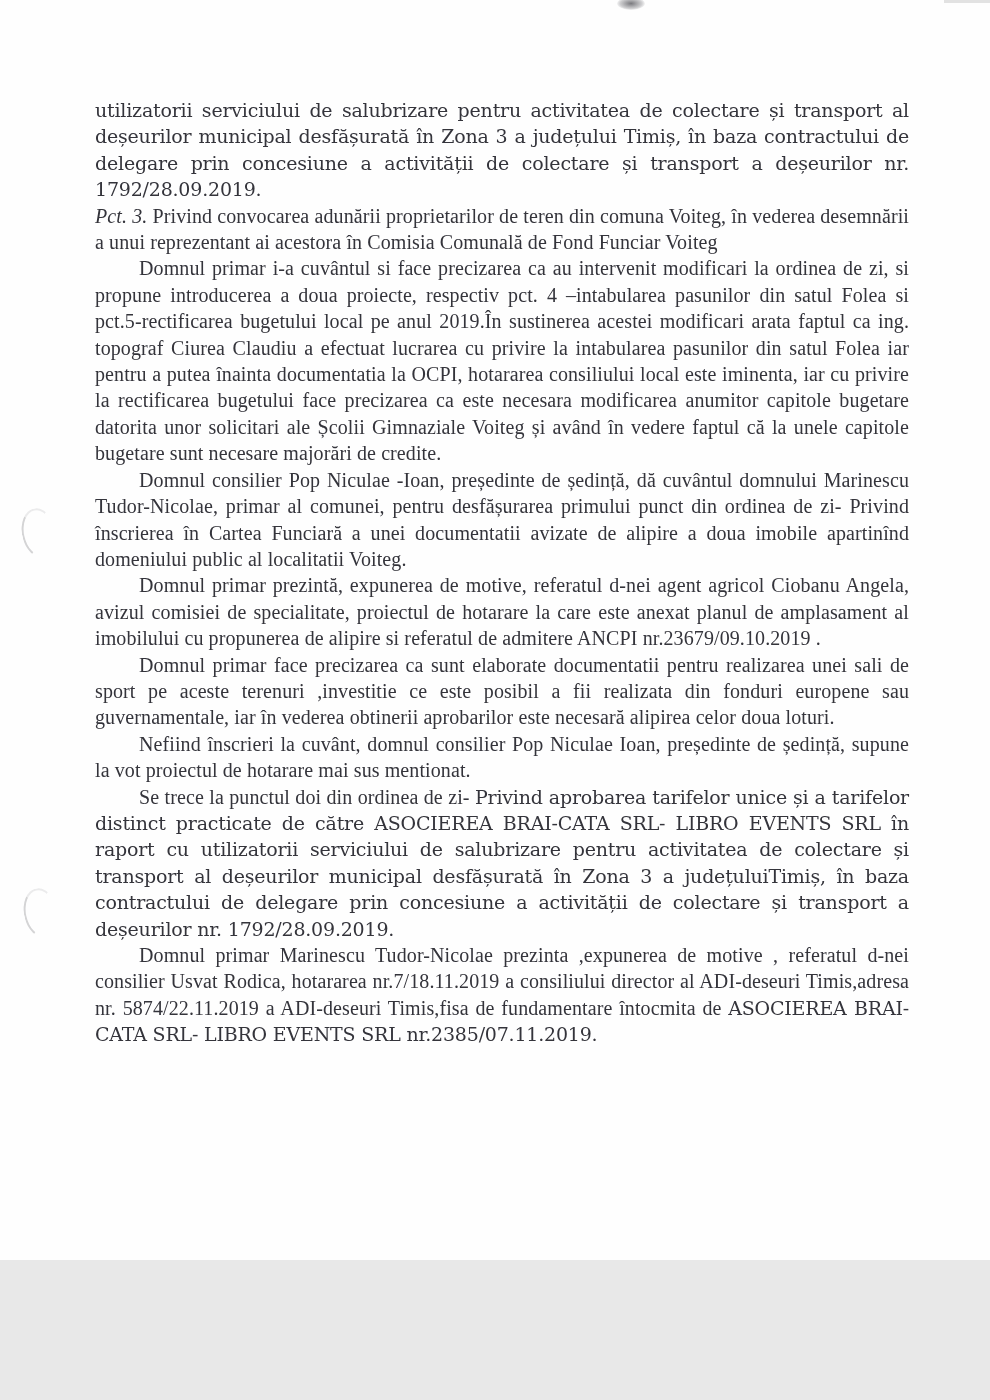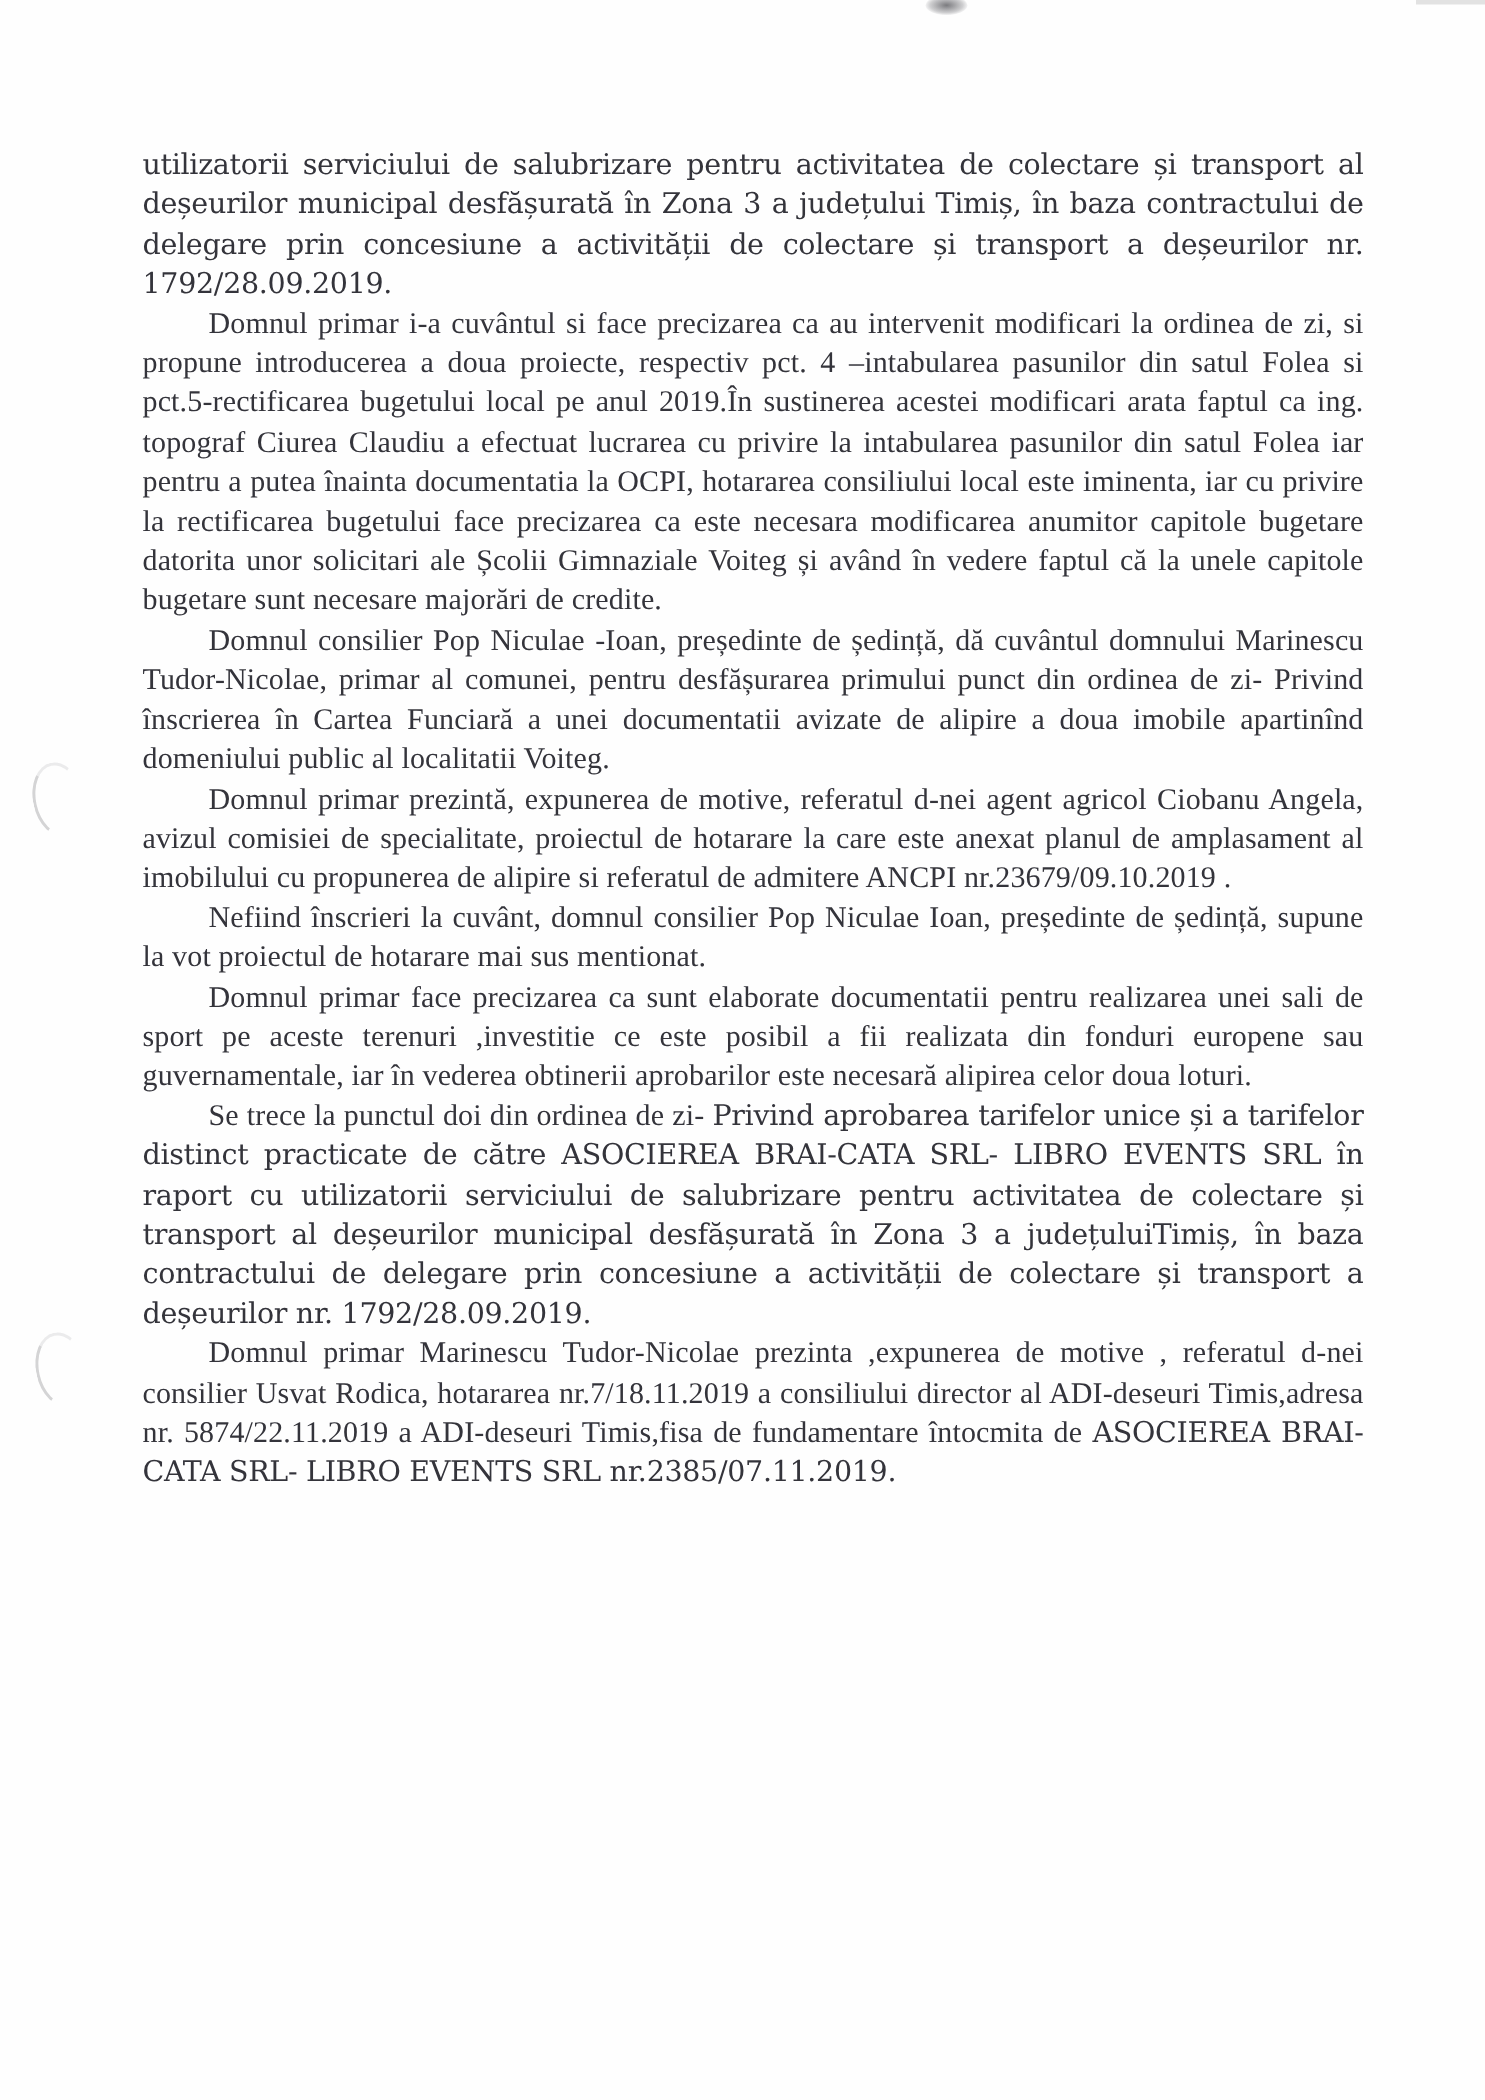--- a/index.html
+++ b/index.html
@@ -1,19 +1,19 @@
 <!DOCTYPE html>
 <html><head>
 <meta charset="utf-8">
 <style>
   html, body { margin: 0; padding: 0; background: #e8e8e8; }
   .page {
     position: relative;
     width: 990px;
-    height: 1400px;
+    height: 1260px;
     margin: 0 auto;
     background: #fefefe;
     overflow: hidden;
     box-shadow: 0 0 6px rgba(0,0,0,.2);
   }
   .doc {
     position: absolute;
     left: 95px;
     top: 97px;
     width: 814px;
@@ -72,31 +72,32 @@
 
   <div class="top-smudge"></div>
   <div class="top-right-edge"></div>
   <div class="margin-arc arc-1"></div>
   <div class="margin-arc arc-2"></div>
 
   <div class="doc">
 
     <p class="para alt">utilizatorii serviciului de salubrizare pentru activitatea de colectare și transport al deșeurilor municipal desfășurată în Zona 3 a județului Timiș, în baza contractului de delegare prin concesiune a activității de colectare și transport a deșeurilor nr. 1792/28.09.2019.</p>
 
+    <p class="para"><span class="italic-lead">Pct. 3.</span><span> Privind convocarea adunării proprietarilor de teren din comuna Voiteg, în vederea desemnării a unui reprezentant ai acestora în Comisia Comunală de Fond Funciar Voiteg</span></p>
 
     <p class="para indent">Domnul primar i-a cuvântul si face precizarea ca au intervenit modificari la ordinea de zi, si propune introducerea a doua proiecte, respectiv pct. 4 –intabularea pasunilor din satul Folea si pct.5-rectificarea bugetului local pe anul 2019.În sustinerea acestei modificari arata faptul ca ing. topograf Ciurea Claudiu a efectuat lucrarea cu privire la intabularea pasunilor din satul Folea  iar pentru a putea înainta documentatia la OCPI, hotararea consiliului local este iminenta, iar cu privire la rectificarea bugetului face precizarea ca este necesara modificarea anumitor capitole bugetare datorita unor solicitari ale Școlii Gimnaziale Voiteg și având în vedere faptul că la unele capitole bugetare sunt necesare majorări de credite.</p>
 
 
     <p class="para indent">Domnul consilier Pop Niculae -Ioan, președinte de ședință, dă cuvântul domnului Marinescu Tudor-Nicolae, primar al comunei, pentru desfășurarea primului punct din ordinea de zi- Privind înscrierea în Cartea Funciară a unei documentatii avizate de alipire a doua imobile apartinînd domeniului public al localitatii Voiteg.</p>
 
     <p class="para indent">Domnul primar prezintă, expunerea de motive, referatul d-nei agent agricol Ciobanu Angela, avizul comisiei de specialitate, proiectul de hotarare la care este anexat planul de amplasament al imobilului cu propunerea de alipire si referatul de admitere ANCPI nr.23679/09.10.2019 .</p>
 
+    <p class="para indent">Domnul primar face precizarea ca sunt elaborate documentatii pentru realizarea unei sali de sport pe aceste terenuri ,investitie ce este posibil a fii realizata din fonduri europene sau guvernamentale, iar în vederea obtinerii aprobarilor este  necesară alipirea celor doua loturi.</p>
+
     <p class="para indent">Nefiind înscrieri la cuvânt, domnul consilier Pop Niculae Ioan, președinte de ședință, supune la vot proiectul de hotarare mai sus mentionat.</p>
-
-    <p class="para indent">Domnul primar face precizarea ca sunt elaborate documentatii pentru realizarea unei sali de sport pe aceste terenuri ,investitie ce este posibil a fii realizata din fonduri europene sau guvernamentale, iar în vederea obtinerii aprobarilor este  necesară alipirea celor doua loturi.</p>
 
 
     <p class="para indent"><span>Se trece la punctul doi din ordinea de zi- </span><span class="alt">Privind aprobarea tarifelor unice și a tarifelor distinct practicate de către ASOCIEREA BRAI-CATA SRL- LIBRO EVENTS SRL în raport cu utilizatorii serviciului de salubrizare pentru activitatea de colectare și transport al deșeurilor municipal desfășurată în Zona 3 a județuluiTimiș, în baza contractului de delegare prin concesiune a activității de colectare și transport a deșeurilor nr. 1792/28.09.2019.</span></p>
 
     <p class="para indent"><span>Domnul primar Marinescu Tudor-Nicolae prezinta ,expunerea de motive , referatul d-nei consilier Usvat Rodica, hotararea nr.7/18.11.2019 a consiliului director al ADI-deseuri Timis,adresa nr. 5874/22.11.2019 a ADI-deseuri Timis,fisa de fundamentare întocmita de </span><span class="alt">ASOCIEREA BRAI-CATA SRL- LIBRO EVENTS SRL nr.2385/07.11.2019.</span></p>
 
   </div>
 </div>
 
 </body></html>

